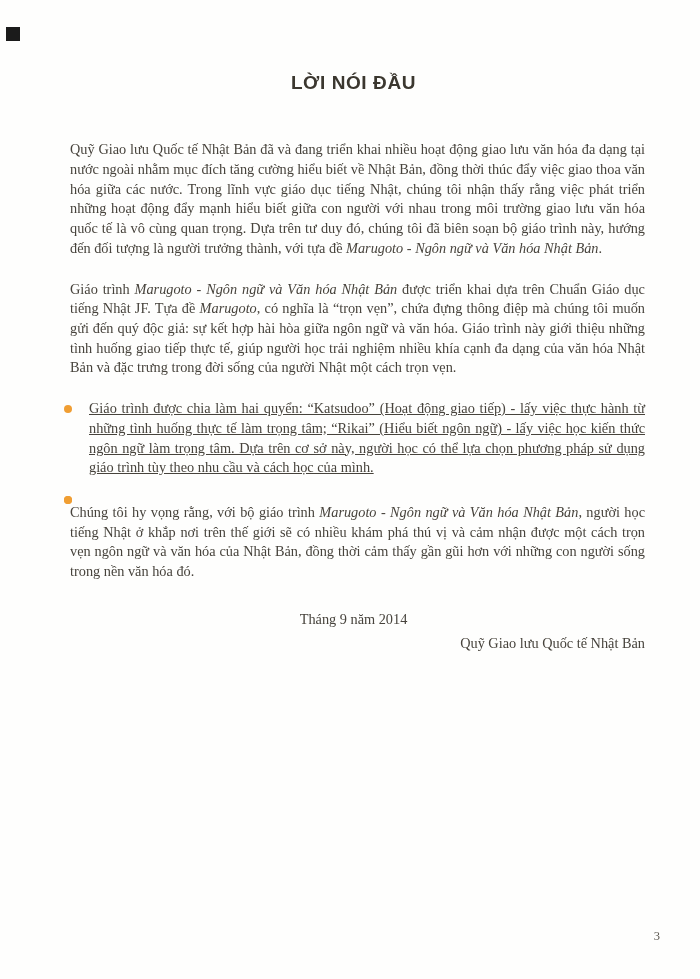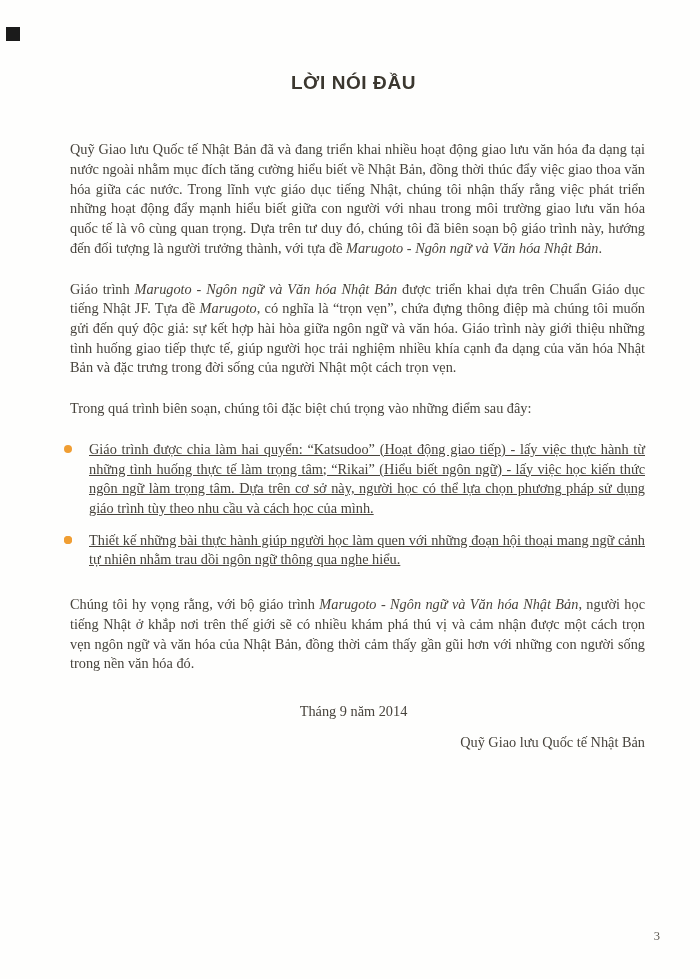--- a/index.html
+++ b/index.html
@@ -62,44 +62,43 @@
     width: 8px;
     height: 8px;
     border-radius: 50%;
     background: var(--accent, #f09e33);
   }
   .date-line {
     margin-top: 28px;
     text-align: center;
   }
   .signature-line {
-    margin-top: 11px;
+    margin-top: 4px;
     text-align: right;
   }
   .page-number {
     position: absolute;
     right: 40px;
     bottom: 34px;
     font-size: 12.5px;
     color: #5a564f;
   }
 </style>
 </head>
 <body>
 
 <div class="page">
   <div class="corner-mark"></div>
   <h1 class="title">LỜI NÓI ĐẦU</h1>
   <div id="document-body">
       <p class="para"><span>Quỹ Giao lưu Quốc tế Nhật Bản đã và đang triển khai nhiều hoạt động giao lưu văn hóa đa dạng tại nước ngoài nhằm mục đích tăng cường hiểu biết về Nhật Bản, đồng thời thúc đẩy việc giao thoa văn hóa giữa các nước. Trong lĩnh vực giáo dục tiếng Nhật, chúng tôi nhận thấy rằng việc phát triển những hoạt động đẩy mạnh hiểu biết giữa con người với nhau trong môi trường giao lưu văn hóa quốc tế là vô cùng quan trọng. Dựa trên tư duy đó, chúng tôi đã biên soạn bộ giáo trình này, hướng đến đối tượng là người trưởng thành, với tựa đề </span><span class="em">Marugoto - Ngôn ngữ và Văn hóa Nhật Bản</span><span>.</span></p>
       <p class="para"><span>Giáo trình </span><span class="em">Marugoto - Ngôn ngữ và Văn hóa Nhật Bản</span><span> được triển khai dựa trên Chuẩn Giáo dục tiếng Nhật JF. Tựa đề </span><span class="em">Marugoto</span><span>, có nghĩa là “trọn vẹn”, chứa đựng thông điệp mà chúng tôi muốn gửi đến quý độc giả: sự kết hợp hài hòa giữa ngôn ngữ và văn hóa. Giáo trình này giới thiệu những tình huống giao tiếp thực tế, giúp người học trải nghiệm nhiều khía cạnh đa dạng của văn hóa Nhật Bản và đặc trưng trong đời sống của người Nhật một cách trọn vẹn.</span></p>
-      <p class="para"><span>Trong quá trình biên soạn, chúng tôi đặc biệt chú trọng vào những điểm sau đây:</span></p>
       <ul class="bullets">
         <li><span class="dot"></span><span><span>Giáo trình được chia làm hai quyển: “Katsudoo” (Hoạt động giao tiếp) - lấy việc thực hành từ những tình huống thực tế làm trọng tâm; “Rikai” (Hiểu biết ngôn ngữ) - lấy việc học kiến thức ngôn ngữ làm trọng tâm. Dựa trên cơ sở này, người học có thể lựa chọn phương pháp sử dụng giáo trình tùy theo nhu cầu và cách học của mình.</span></span></li>
         <li><span class="dot"></span></li>
-        <li><span class="dot"></span><span><span>Thiết kế những bài thực hành giúp người học làm quen với những đoạn hội thoại mang ngữ cảnh tự nhiên nhằm trau dồi ngôn ngữ thông qua nghe hiểu.</span></span></li>
+        <li><span class="dot"></span></li>
       </ul>
       <p class="para"><span>Chúng tôi hy vọng rằng, với bộ giáo trình </span><span class="em">Marugoto - Ngôn ngữ và Văn hóa Nhật Bản</span><span>, người học tiếng Nhật ở khắp nơi trên thế giới sẽ có nhiều khám phá thú vị và cảm nhận được một cách trọn vẹn ngôn ngữ và văn hóa của Nhật Bản, đồng thời cảm thấy gần gũi hơn với những con người sống trong nền văn hóa đó.</span></p>
     </div>
   <div class="date-line">Tháng 9 năm 2014</div>
   <div class="signature-line">Quỹ Giao lưu Quốc tế Nhật Bản</div>
   <div class="page-number">3</div>
 </div>
 
 </body></html>

